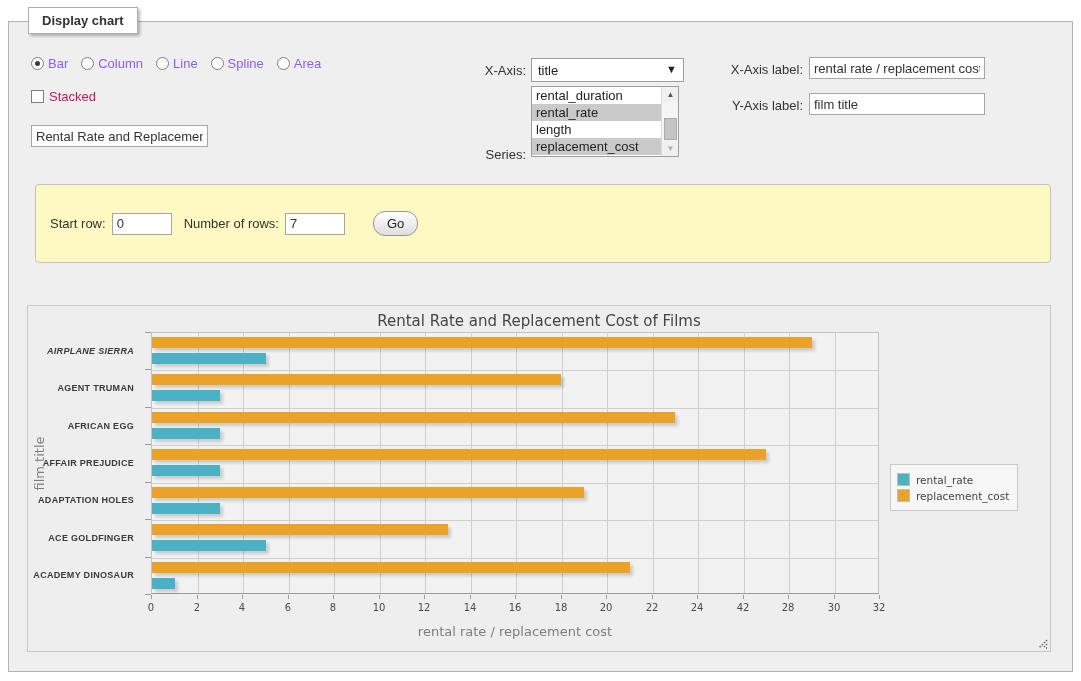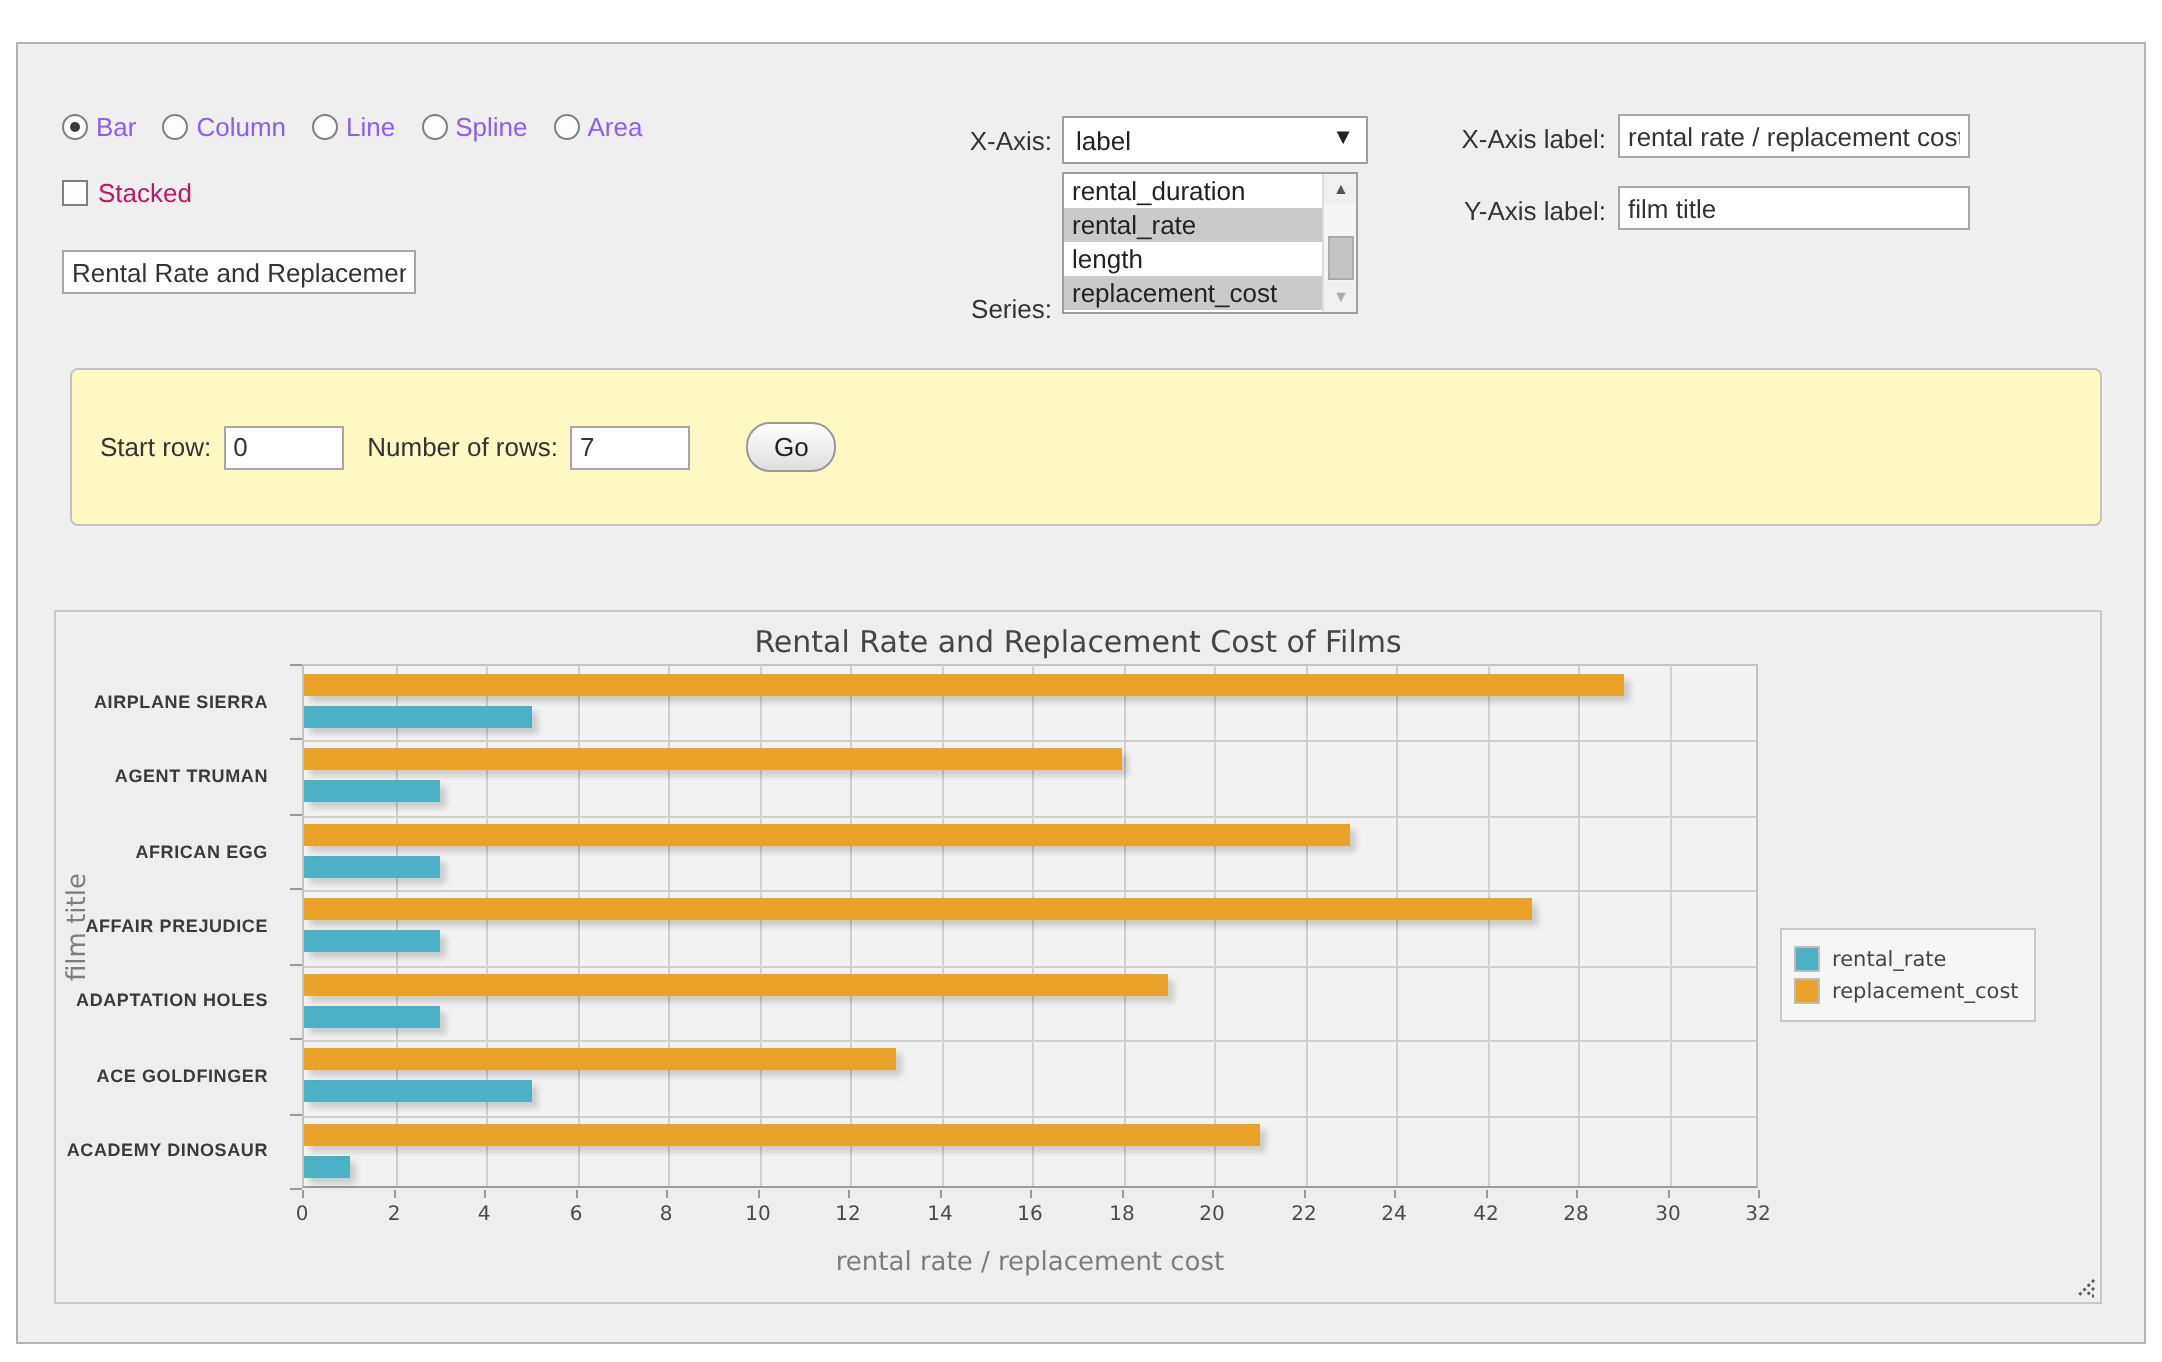--- a/index.html
+++ b/index.html
@@ -98,20 +98,21 @@
             border:1px solid #c9c9c9; padding:5px 8px 5px 6px; }
   .legend-row { display:flex; align-items:center; margin:3px 0; }
   .swatch { width:13px; height:13px; border:1px solid #bdbdbd; margin-right:6px; }
   .legend-row .ltext { font-family:"DejaVu Sans", sans-serif; font-size:10.5px; color:#444; }
   .grip { position:absolute; right:2px; bottom:2px; width:12px; height:12px; }
 </style>
 </head>
 <body>
 
 <div class="fieldset">
+  <div class="legend-box">Display chart</div>
 
   <div class="radio-row">
       <label class="radio-item">
         <span class="radio checked"></span>
         <span class="rlabel">Bar</span>
       </label>
       <label class="radio-item">
         <span class="radio"></span>
         <span class="rlabel">Column</span>
       </label>
@@ -131,21 +132,21 @@
 
   <label class="check-row">
     <span class="cb"></span>
     <span class="clabel">Stacked</span>
   </label>
 
   <input class="txt title-input" value="Rental Rate and Replacement Cost of Films" style="">
 
   <div class="lbl right-align xaxis-lbl">X-Axis:</div>
   <div class="select">
-    <span>label</span>
+    <span>title</span>
     <span class="sel-arrow">▼</span>
   </div>
 
   <div class="lbl right-align series-lbl">Series:</div>
   <div class="listbox">
     <div id="series-options">
         <div class="lb-opt">rental_duration</div>
         <div class="lb-opt sel">rental_rate</div>
         <div class="lb-opt">length</div>
         <div class="lb-opt sel">replacement_cost</div>
@@ -168,21 +169,21 @@
     <input class="txt" value="0" style="">
     <span class="plabel second">Number of rows:</span>
     <input class="txt" value="7" style="">
     <button class="go-btn">Go</button>
   </div>
 
   <div class="chart-box">
     <div class="chart-title">Rental Rate and Replacement Cost of Films</div>
     <div class="ylabel">film title</div>
     <div class="cat-labels" id="cat-labels">
-        <div class="cat-label" style="top: 0px; height: 37.4286px;">AIRPLANE SIERRA</div>
+        <div class="cat-label" style="top: 0px; height: 37.4286px; font-style: italic;">AIRPLANE SIERRA</div>
         <div class="cat-label" style="top: 37.4286px; height: 37.4286px;">AGENT TRUMAN</div>
         <div class="cat-label" style="top: 74.8571px; height: 37.4286px;">AFRICAN EGG</div>
         <div class="cat-label" style="top: 112.286px; height: 37.4286px;">AFFAIR PREJUDICE</div>
         <div class="cat-label" style="top: 149.714px; height: 37.4286px;">ADAPTATION HOLES</div>
         <div class="cat-label" style="top: 187.143px; height: 37.4286px;">ACE GOLDFINGER</div>
         <div class="cat-label" style="top: 224.571px; height: 37.4286px;">ACADEMY DINOSAUR</div>
       </div>
     <div class="plot" id="plot">
         <div class="gridv" style="left: 45.5px;"></div>
         <div class="gridv" style="left: 91px;"></div>

